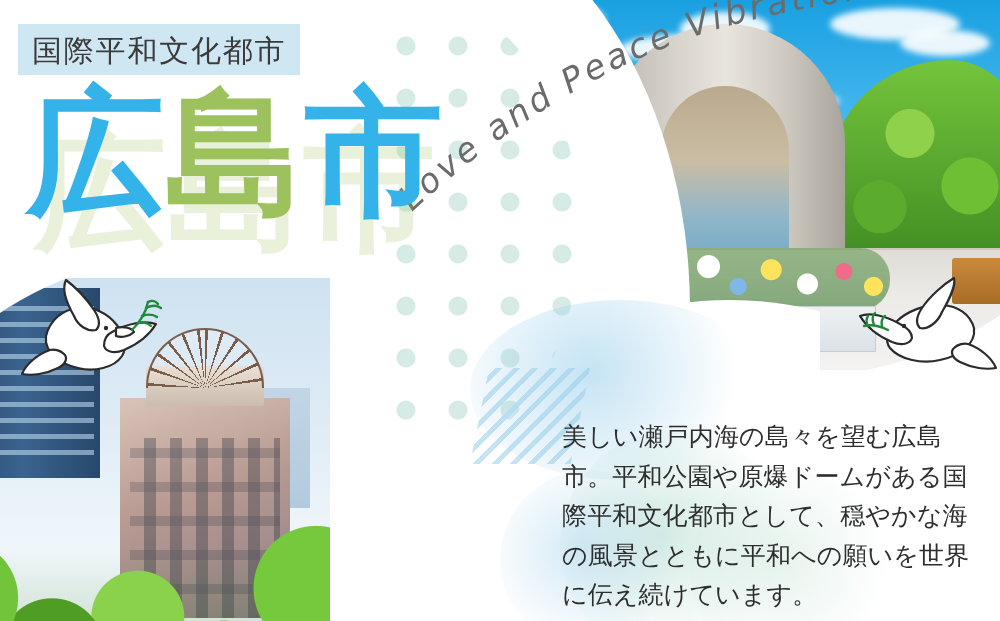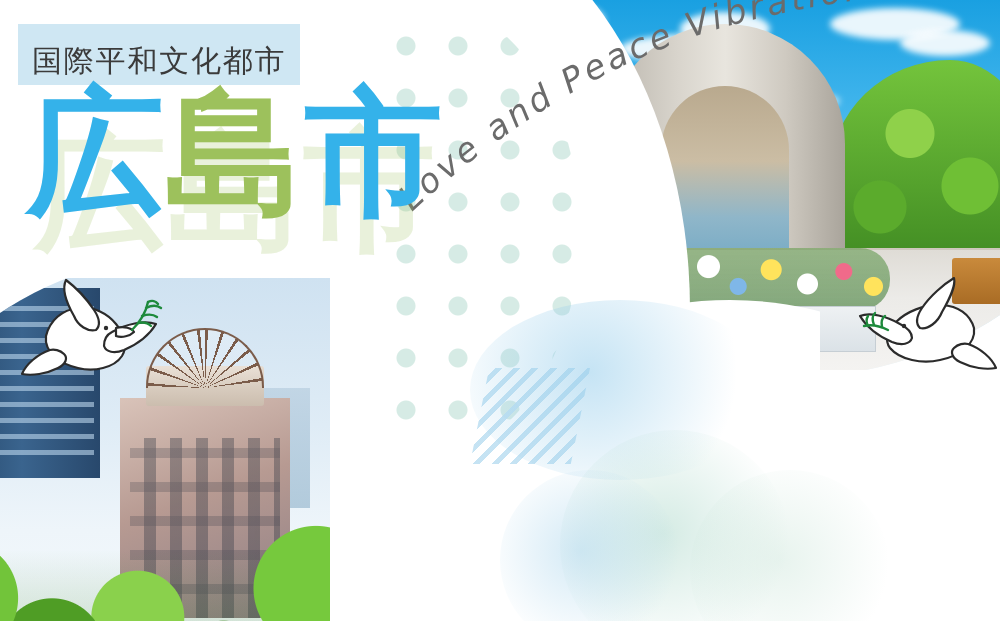--- a/index.html
+++ b/index.html
@@ -169,21 +169,21 @@
     background:radial-gradient(circle at 45% 45%,rgba(178,219,206,.55),rgba(178,219,206,0) 70%);}
   .blob.b3{left:500px;top:470px;width:180px;height:180px;
     background:radial-gradient(circle at 45% 45%,rgba(168,212,236,.5),rgba(168,212,236,0) 70%);}
   .blob.b4{left:690px;top:470px;width:200px;height:200px;
     background:radial-gradient(circle at 45% 45%,rgba(196,226,212,.4),rgba(196,226,212,0) 70%);}
 
   
   .badge{
     position:absolute;left:18px;top:24px;
     background:#cfe7f3;
-    padding:20px 14px 8px;
+    padding:10px 14px 8px;
     font-family:"Liberation Serif","DejaVu Serif",serif;
     font-size:30px;letter-spacing:.06em;color:#3b3b3b;
     line-height:1.1;white-space:nowrap;
   }
   .city-wrap{position:absolute;left:26px;top:84px;width:420px;height:210px;}
   .city-ghost{
     position:absolute;left:8px;top:42px;
     font-family:"Liberation Sans","DejaVu Sans",sans-serif;
     font-size:132px;font-weight:700;letter-spacing:.02em;
     color:rgba(157,193,92,.22);
@@ -345,14 +345,15 @@
     </g>
     <circle cx="48" cy="54" r="2.2" fill="#2b2b2b"></circle>
     <g stroke="#1e8a3c" stroke-width="2.4" fill="none" stroke-linecap="round">
       <path d="M32,58 C24,54 16,52 8,54"></path>
       <path d="M18,53 C16,48 16,44 19,41"></path>
       <path d="M26,55 C25,50 26,46 29,44"></path>
       <path d="M12,54 C10,50 10,47 12,44"></path>
     </g>
   </svg>
 
+  <p class="body-copy">美しい瀬戸内海の島々を望む広島市。平和公園や原爆ドームがある国際平和文化都市として、穏やかな海の風景とともに平和への願いを世界に伝え続けています。</p>
 
 </div>
 
 </body></html>

